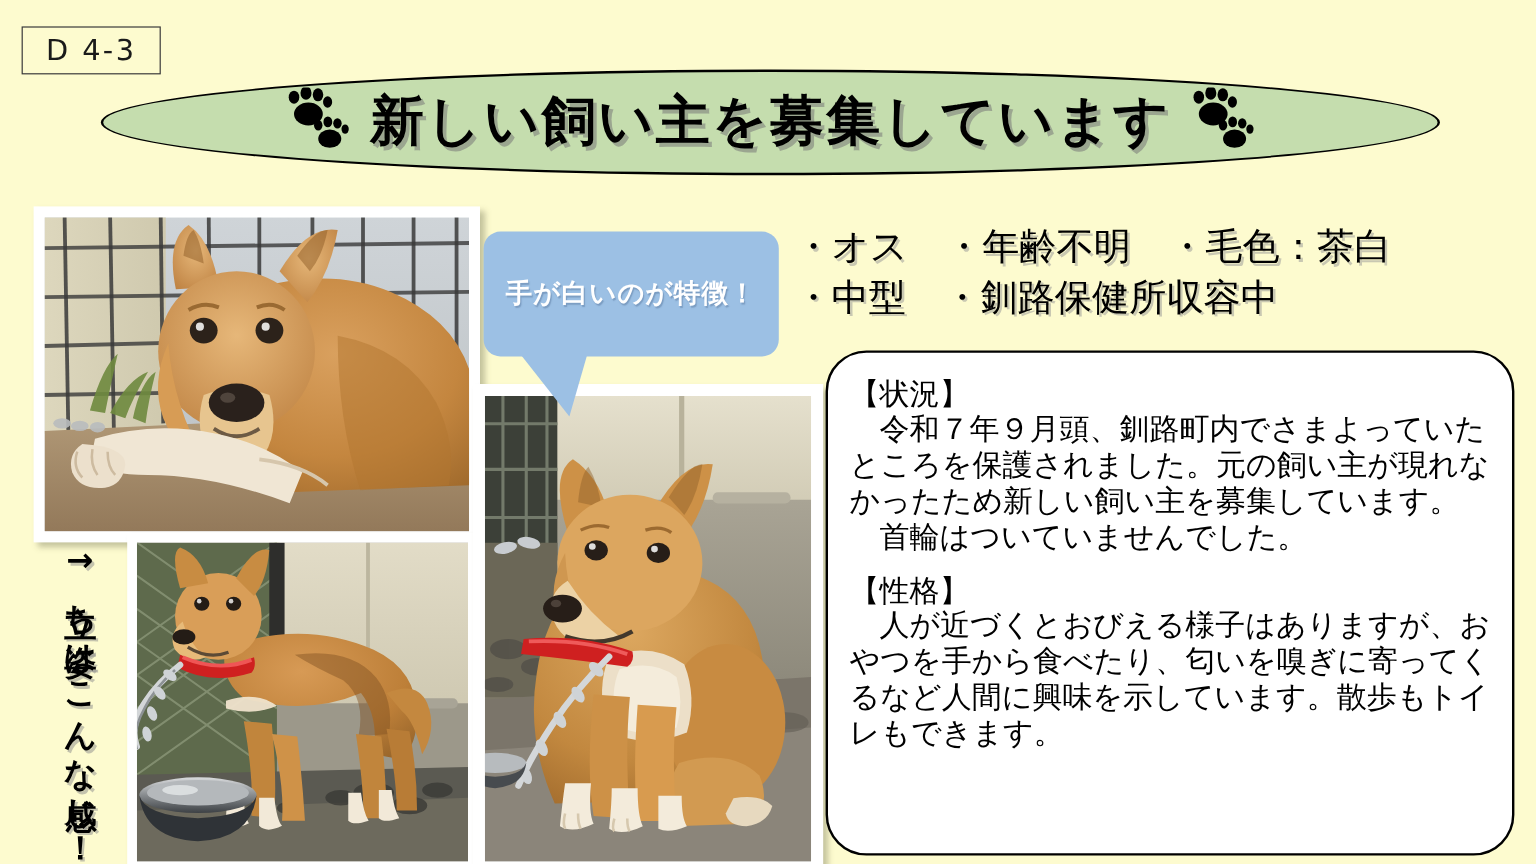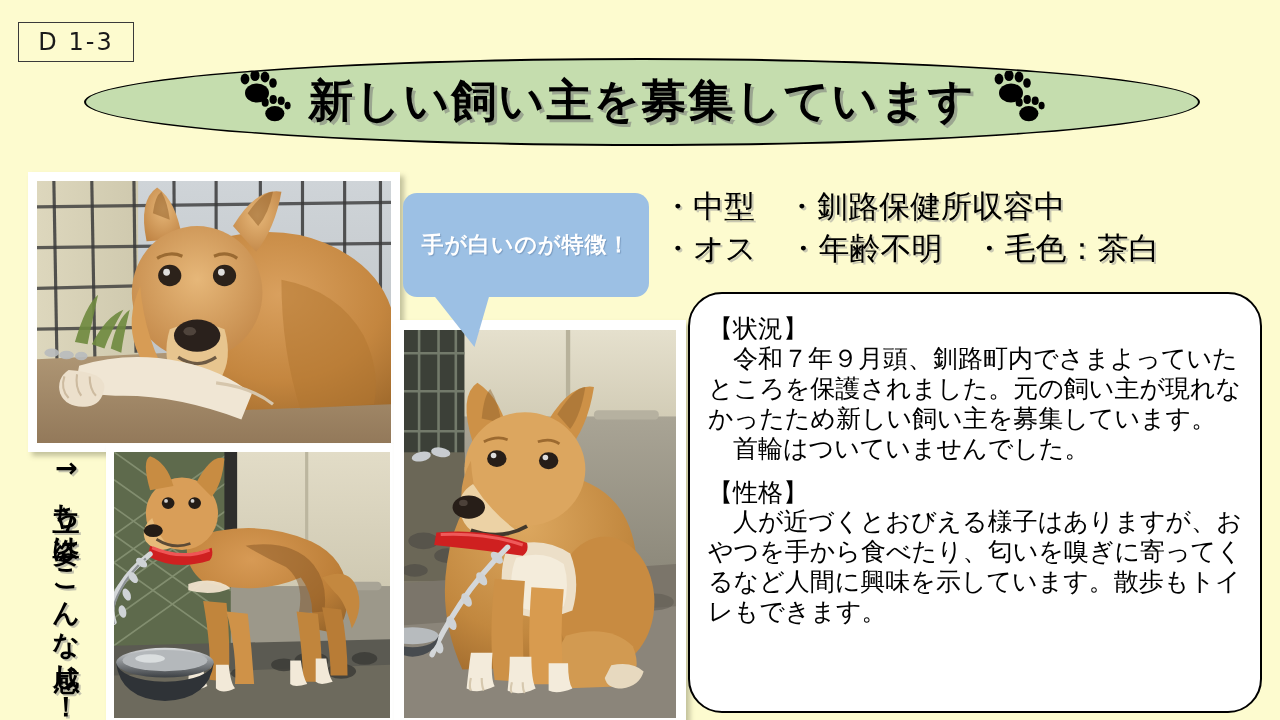--- a/index.html
+++ b/index.html
@@ -19,21 +19,21 @@
     font-size:24px;letter-spacing:2px;color:#1a1a1a;
     font-family:"DejaVu Sans",sans-serif;
   }
 
   
   #title-banner{
     position:absolute;left:84px;top:58px;width:1112px;height:84px;
     background:#c5ddae;border:2px solid #000;border-radius:50%/50%;
     display:flex;align-items:center;justify-content:center;
   }
-  #title-inner{display:flex;gap:14px;transform:translateY(-1px);}
+  #title-inner{display:flex;align-items:center;gap:14px;transform:translateY(-1px);}
   .title-text{
     font-family:"DejaVu Sans","Liberation Sans",sans-serif;
     font-weight:bold;font-size:45px;color:#000;
     letter-spacing:2px;white-space:nowrap;
     text-shadow:3px 3px 0px rgba(120,120,120,.55);
   }
   .paws{width:58px;height:56px;position:relative;flex:0 0 auto;}
   .paws svg{position:absolute;left:0;top:0;}
 
   
@@ -92,21 +92,21 @@
     font-family:Liberation Serif, serif;
     font-size:25px;color:#000;line-height:1.2;white-space:pre-line;
   }
   .desc-gap{height:14px;}
 </style>
 </head>
 <body>
 
 <div class="stage">
 
-  <div id="slide-code">D 1-3</div>
+  <div id="slide-code">D 4-3</div>
 
   <div id="title-banner">
     <div id="title-inner">
       <span class="paws">
         <svg width="58" height="56" viewBox="0 0 58 56">
           <g fill="#000">
             <ellipse cx="9" cy="8" rx="4.4" ry="5.4"></ellipse>
             <ellipse cx="19" cy="4.5" rx="4.6" ry="5.6"></ellipse>
             <ellipse cx="29" cy="6" rx="4.4" ry="5.4"></ellipse>
             <ellipse cx="37" cy="12" rx="3.8" ry="4.8"></ellipse>
@@ -449,22 +449,22 @@
   </div>
 
   <div id="callout-tail"></div>
   <div id="callout">
     <span id="callout-text">手が白いのが特徴！</span>
   </div>
 
   <div id="vertical-caption">→立ち姿はこんな感じ！</div>
 
   <div id="attributes">
+    <div class="attr-line">・オス　・年齢不明　・毛色：茶白</div>
     <div class="attr-line">・中型　・釧路保健所収容中</div>
-    <div class="attr-line">・オス　・年齢不明　・毛色：茶白</div>
   </div>
 
   <div id="desc-box">
     <div class="desc-head">【状況】</div>
     <div class="desc-body">　令和７年９月頭、釧路町内でさまよっていたところを保護されました。元の飼い主が現れなかったため新しい飼い主を募集しています。
 　首輪はついていませんでした。</div>
     <div class="desc-gap"></div>
     <div class="desc-head">【性格】</div>
     <div class="desc-body">　人が近づくとおびえる様子はありますが、おやつを手から食べたり、匂いを嗅ぎに寄ってくるなど人間に興味を示しています。散歩もトイレもできます。</div>
   </div>

